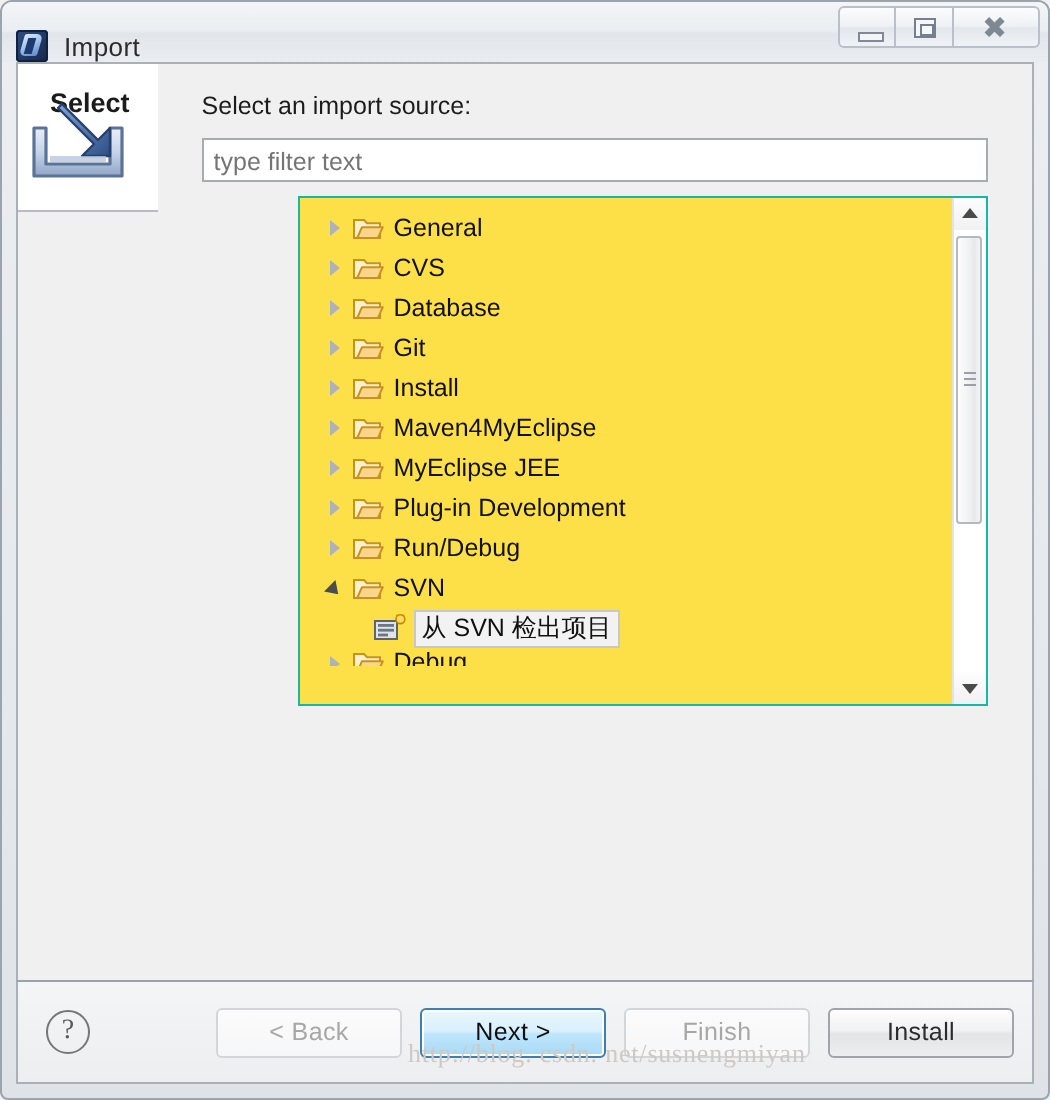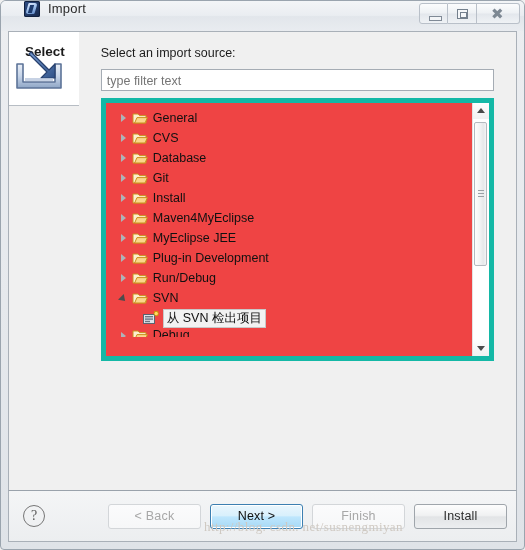--- a/index.html
+++ b/index.html
@@ -27,22 +27,22 @@
   }
 
   
   .titlebar {
     position: relative;
     height: 30px;
     flex: 0 0 30px;
     background: linear-gradient(to bottom, #f3f5f7 0%, #eaedf1 48%, #e2e6eb 52%, #e9ecf0 100%);
     border-radius: 5px 5px 0 0;
     display: flex;
-    align-items: flex-start;
-    padding-left: 23px;
+    align-items: flex-end;
+    padding-left: 7px;
   }
   .app-icon {
     width: 16px; height: 16px;
     flex: 0 0 16px;
     border-radius: 2px;
     background: linear-gradient(135deg, #2f4f87 0%, #16274a 100%);
     position: relative;
     overflow: hidden;
     box-shadow: inset 0 0 0 1px #11203e;
   }
@@ -178,25 +178,26 @@
     color: #6e6e6e;
     padding: 2px 4px 0 5px;
     line-height: 19px;
     font-family: "Liberation Sans", sans-serif;
     outline: none;
     border-radius: 0;
   }
   .tree-wrap {
     margin-top: 7px;
     flex: 0 0 253px;
-    border: 5px solid #14b8a6;
-    background: #ef4444;
+    border: 1px solid #14b8a6;
+    background: #fde047;
     display: flex;
     overflow: hidden;
     position: relative;
+    margin-left: 48px;
   }
   .tree {
     flex: 1 1 auto;
     overflow: hidden;
     padding-top: 5px;
     position: relative;
   }
   .tree-row {
     height: 20px;
     display: flex;

